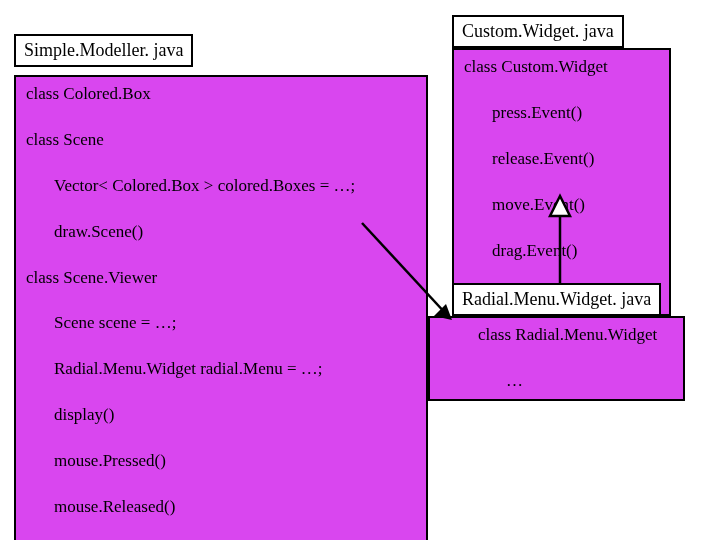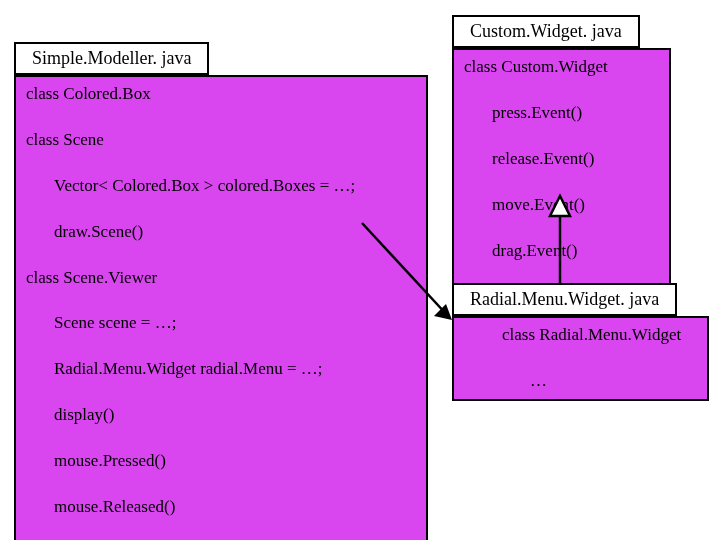--- a/index.html
+++ b/index.html
@@ -9,21 +9,21 @@
     height: 540px;
     background: #fff;
     font-family: "Times New Roman", Times, serif;
     font-size: 17px;
     position: relative;
   }
   .box-title {
     position: absolute;
     background: #fff;
     border: 2px solid #000;
-    padding: 3px 16px;
+    padding: 3px 8px;
     font-size: 18px;
     line-height: 1.3;
   }
   .box-body {
     position: absolute;
     background: #d946ef;
     border: 2px solid #000;
     padding: 6px 10px;
     font-size: 17px;
     line-height: 1.35;
@@ -33,34 +33,34 @@
   svg.arrows {
     position: absolute;
     left: 0; top: 0;
     width: 720px; height: 540px;
     pointer-events: none;
   }
 </style>
 </head>
 <body>
 
-<div class="box-title" style="left:14px; top:42px;">
+<div class="box-title" style="left:14px; top:34px;">
   <span>Simple.Modeller. java</span>
 </div>
 <div class="box-body" style="left: 14px; top: 75px; width: 390px; white-space: normal;"><span style="display: block;">class Colored.Box</span><br><span style="display: block;">class Scene</span><br><span style="display: block;"><span class="indent"></span>Vector&lt; Colored.Box &gt; colored.Boxes = …;</span><br><span style="display: block;"><span class="indent"></span>draw.Scene()</span><br><span style="display: block;">class Scene.Viewer</span><br><span style="display: block;"><span class="indent"></span>Scene scene = …;</span><br><span style="display: block;"><span class="indent"></span>Radial.Menu.Widget  radial.Menu = …;</span><br><span style="display: block;"><span class="indent"></span>display()</span><br><span style="display: block;"><span class="indent"></span>mouse.Pressed()</span><br><span style="display: block;"><span class="indent"></span>mouse.Released()</span><br><br><br><br><br><br></div>
 
 <div class="box-title" style="left:452px; top:15px;">
   <span>Custom.Widget. java</span>
 </div>
 <div class="box-body" style="left: 452px; top: 48px; width: 195px; white-space: normal;"><span style="display: block;">class Custom.Widget</span><br><span style="display: block;"><span class="indent"></span>press.Event()</span><br><span style="display: block;"><span class="indent"></span>release.Event()</span><br><span style="display: block;"><span class="indent"></span>move.Event()</span><br><span style="display: block;"><span class="indent"></span>drag.Event()</span><br><span style="display: block;"><span class="indent"></span>draw()</span></div>
 
 <div class="box-title" style="left:452px; top:283px;">
   <span>Radial.Menu.Widget. java</span>
 </div>
-<div class="box-body" style="left: 452px; top: 316px; width: 195px; white-space: normal; padding-left: 48px;"><span style="display: block;">class Radial.Menu.Widget</span><br><span style="display: block;"><span class="indent"></span>…</span></div>
+<div class="box-body" style="left: 428px; top: 316px; width: 195px; white-space: normal; padding-left: 48px;"><span style="display: block;">class Radial.Menu.Widget</span><br><span style="display: block;"><span class="indent"></span>…</span></div>
 
 <svg class="arrows">
 
   <line x1="560" y1="283" x2="560" y2="216" stroke="#000" stroke-width="2.5"></line>
   <polygon points="560,196 550,216 570,216" fill="#fff" stroke="#000" stroke-width="2.5"></polygon>
 
   <line x1="362" y1="223" x2="448" y2="316" stroke="#000" stroke-width="2.5"></line>
   <polygon points="452,320 434,316 446,304" fill="#000"></polygon>
 </svg>
 

